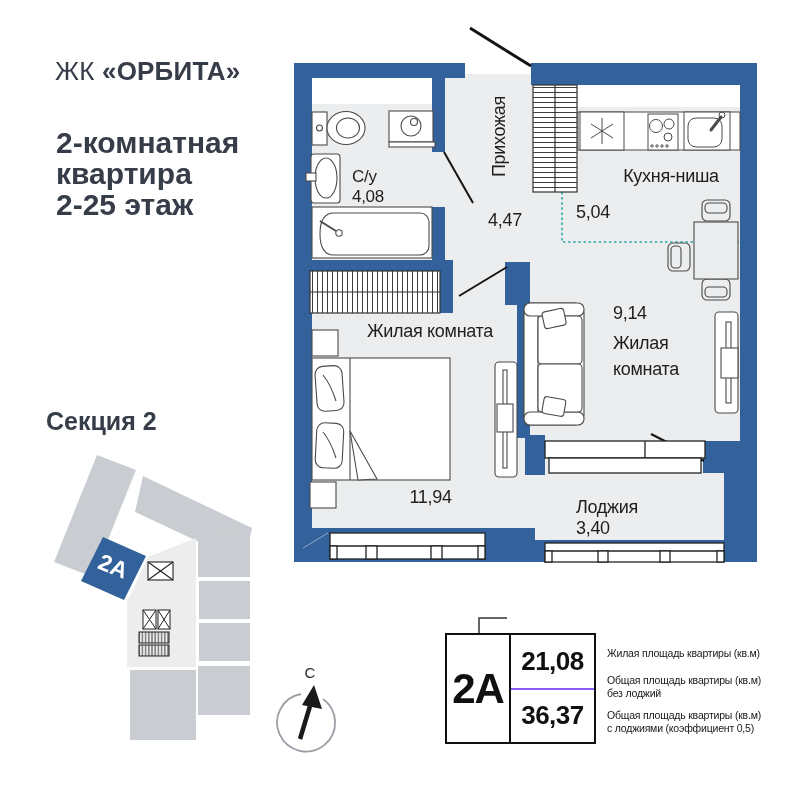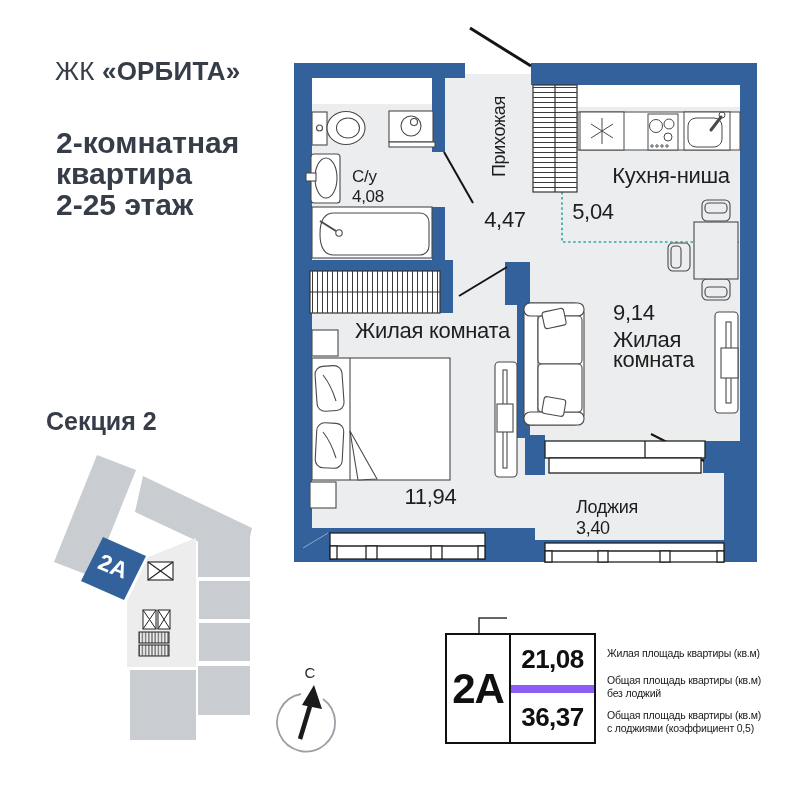--- a/index.html
+++ b/index.html
@@ -1,20 +1,20 @@
 <!DOCTYPE html>
 <html><head>
 <meta charset="utf-8">
 <style>
   html,body{margin:0;padding:0;background:#fff;}
   #canvas{position:relative;width:800px;height:798px;background:#ffffff;overflow:hidden;
           font-family:"Liberation Sans",sans-serif;}
   #plan-svg{position:absolute;left:0;top:0;}
 
-  .lbl{position:absolute;color:#1e1e1e;font-size:22px;letter-spacing:-0.3px;line-height:22px;white-space:nowrap;}
+  .lbl{position:absolute;color:#1e1e1e;font-size:18px;letter-spacing:-0.3px;line-height:22px;white-space:nowrap;}
   .lbl.center{text-align:center;}
   .pre{white-space:pre-line;}
 
   .brand{position:absolute;left:55px;top:56px;font-size:26px;color:#363d49;letter-spacing:0.2px;}
   .brand .prefix{font-weight:400;}
   .brand .name{font-weight:800;}
   .subtitle{position:absolute;left:56px;top:127px;font-size:30px;line-height:31px;font-weight:800;
             color:#363d49;white-space:pre-line;}
   .section-title{position:absolute;left:46px;top:407px;font-size:25px;font-weight:800;color:#363d49;}
 
@@ -32,21 +32,21 @@
 
   .callout{position:absolute;left:511px;top:609px;width:260px;font-size:10.5px;font-weight:700;
            color:#222;white-space:nowrap;letter-spacing:-0.2px;}
 
   .info-table{position:absolute;left:445px;top:633px;width:151px;height:111px;border:2px solid #101010;
               background:#fff;display:flex;box-sizing:border-box;}
   .info-code{width:62px;border-right:2px solid #101010;display:flex;align-items:center;justify-content:center;
              font-size:42px;font-weight:700;color:#101010;letter-spacing:-1px;}
   .info-vals{flex:1;display:flex;flex-direction:column;}
   .info-val{flex:1;display:flex;align-items:center;justify-content:center;font-size:26px;font-weight:700;
-            color:#101010;letter-spacing:-0.5px;border-bottom:8px solid #8b5cf6;}
+            color:#101010;letter-spacing:-0.5px;border-bottom:2px solid #8b5cf6;}
   .info-val:last-child{border-bottom:none;}
   .desc{position:absolute;left:607px;width:175px;font-size:10.5px;line-height:12.5px;color:#181818;
         white-space:pre-line;letter-spacing:-0.2px;}
 </style>
 </head>
 <body>
 
 <div id="canvas">
 
   <svg id="plan-svg" width="800" height="798" viewBox="0 0 800 798">
@@ -284,21 +284,21 @@
     <span>С/у</span>
     <span>4,08</span>
   </div>
   <div class="hall-label">Прихожая</div>
   <div class="lbl center" style="left:480px;top:209px;width:50px;">4,47</div>
   <div class="lbl center" style="left:596px;top:165px;width:150px;">Кухня-ниша</div>
   <div class="lbl center" style="left:568px;top:201px;width:50px;">5,04</div>
   <div class="lbl center" style="left:355px;top:320px;width:150px;">Жилая комната</div>
   <div class="lbl center" style="left:398px;top:486px;width:65px;">11,94</div>
   <div class="lbl" style="left:613px;top:302px;">9,14</div>
-  <div class="lbl pre" style="left:613px;top:330px;line-height:20px;white-space:pre-line;">Жилая
+  <div class="lbl pre" style="left:613px;top:330px;line-height:26px;white-space:pre-line;">Жилая
 комната</div>
   <div class="row-pair" style="left:576px;top:497px;width:126px;">
     <span>Лоджия</span>
     <span>3,40</span>
   </div>
 
   <div class="compass-n">С</div>
 
   <div class="info-table">
     <div class="info-code">2A</div>

